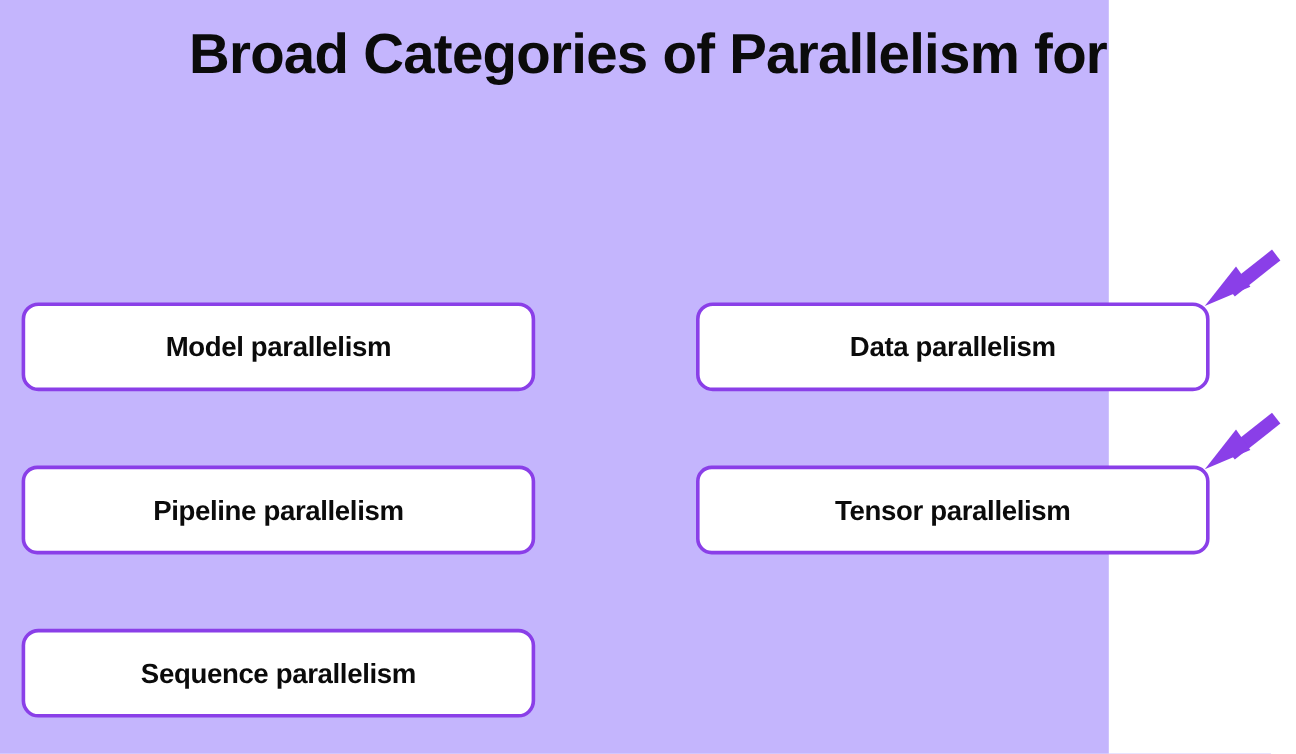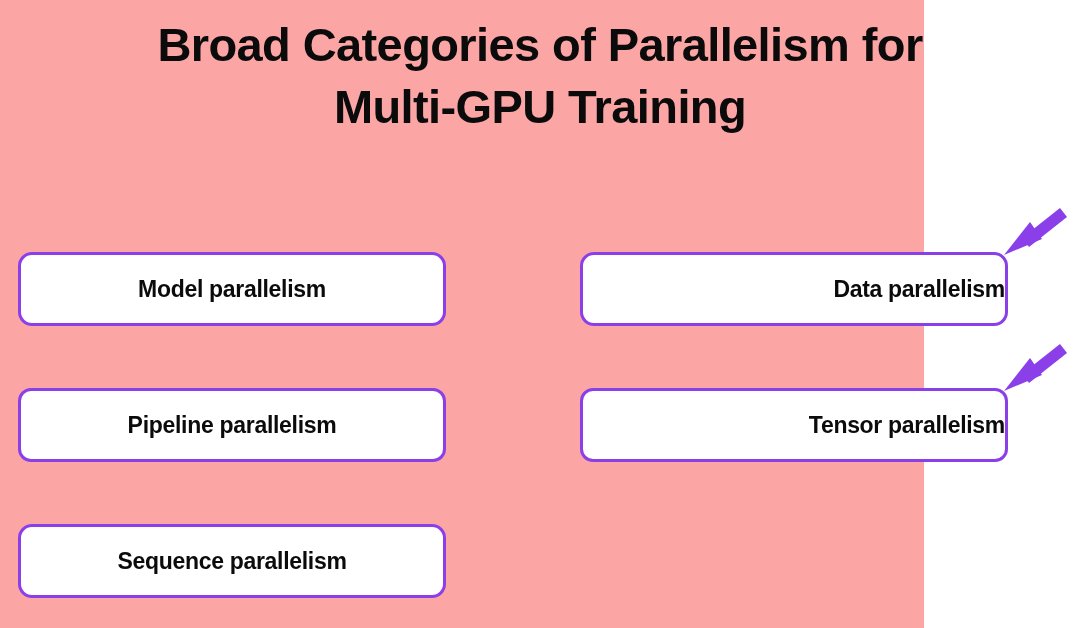--- a/index.html
+++ b/index.html
@@ -13,21 +13,21 @@
     background: #ffffff;
     font-family: "Liberation Sans", sans-serif;
     overflow: hidden;
     position: relative;
   }
 
   #slide {
     position: relative;
     width: 924px;
     height: 628px;
-    background: #fca5a5;
+    background: #c4b5fd;
   }
 
   
   #title-block {
     position: absolute;
     left: 0;
     top: 14px;
     width: 1080px;
     text-align: center;
   }
@@ -60,21 +60,21 @@
     font-size: 23px;
     letter-spacing: -0.3px;
     color: #0b0b0b;
     white-space: nowrap;
     line-height: 1;
   }
 
   
   .col-left  { left: 18px;  width: 428px; }
   
-  .col-right { left: 580px; width: 428px; justify-content: flex-end; }
+  .col-right { left: 580px; width: 428px; }
 
   .row-1 { top: 252px; }
   .row-2 { top: 388px; border-radius: 13px; }
   .row-3 { top: 524px; }
 
   
   .arrow {
     position: absolute;
     width: 72px;
     height: 60px;
@@ -85,21 +85,20 @@
   .arrow-1 { left: 996px; top: 204px; }
   .arrow-2 { left: 996px; top: 340px; }
 </style>
 </head>
 <body>
 
 <div id="slide">
 
   <div id="title-block">
     <span class="title-line">Broad Categories of Parallelism for</span>
-    <span class="title-line">Multi-GPU Training</span>
   </div>
 
   <div class="pbox col-left row-1">
     <span class="pbox-label">Model parallelism</span>
   </div>
 
   <div class="pbox col-left row-2">
     <span class="pbox-label">Pipeline parallelism</span>
   </div>
 

